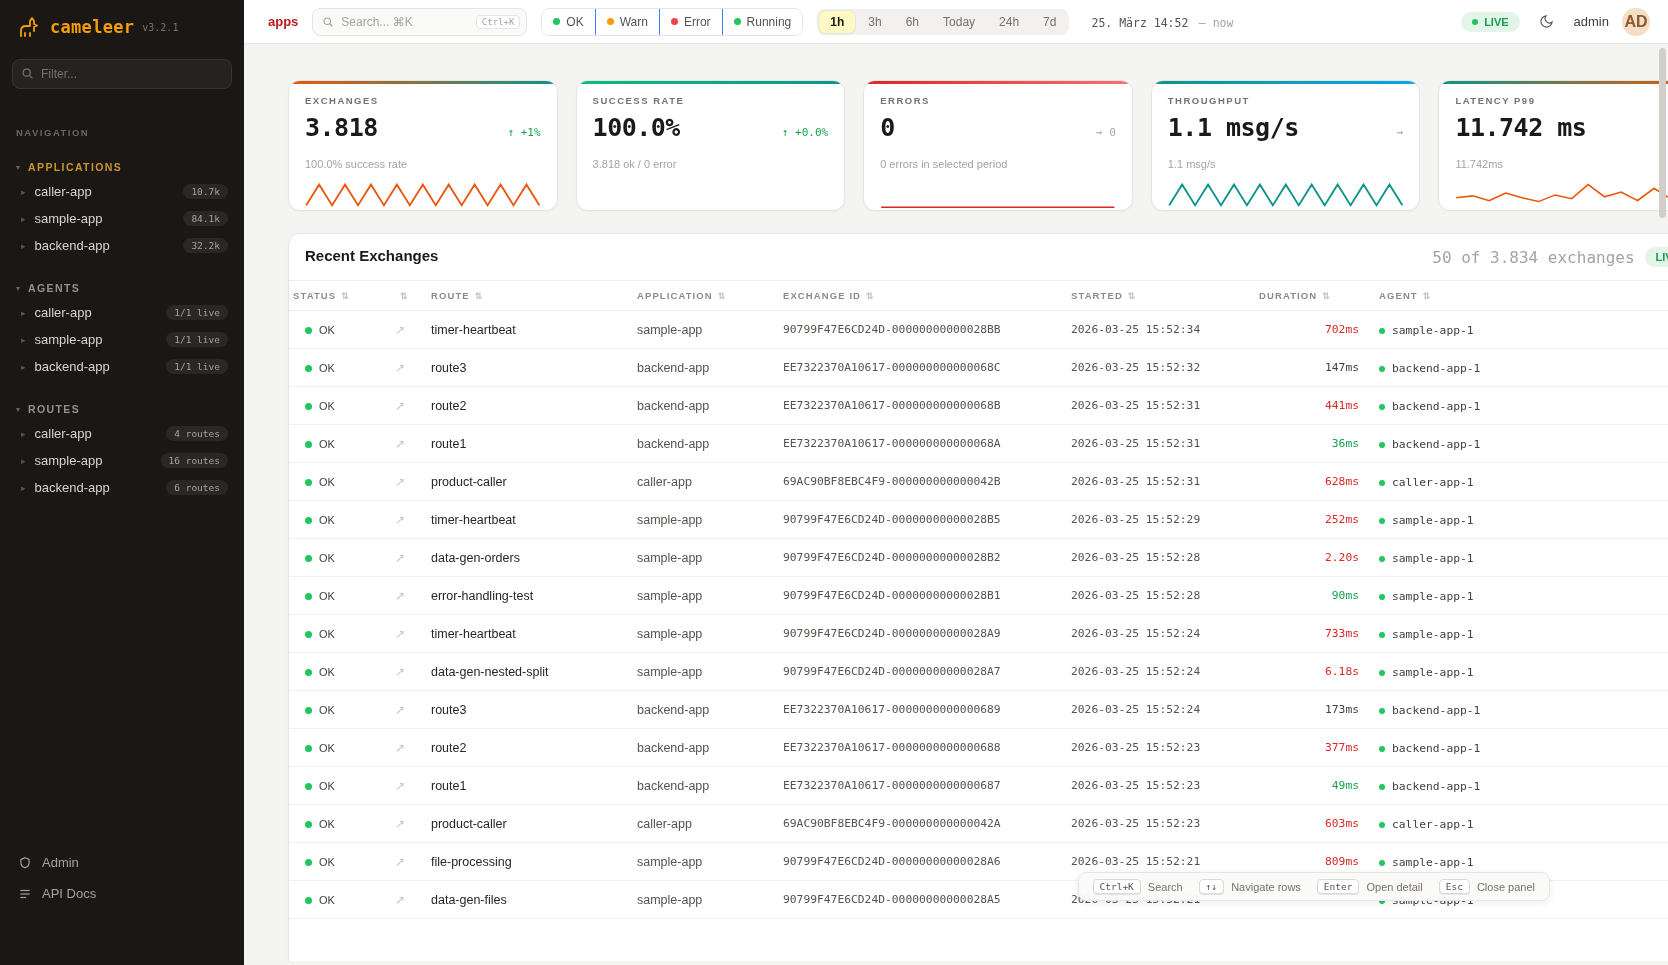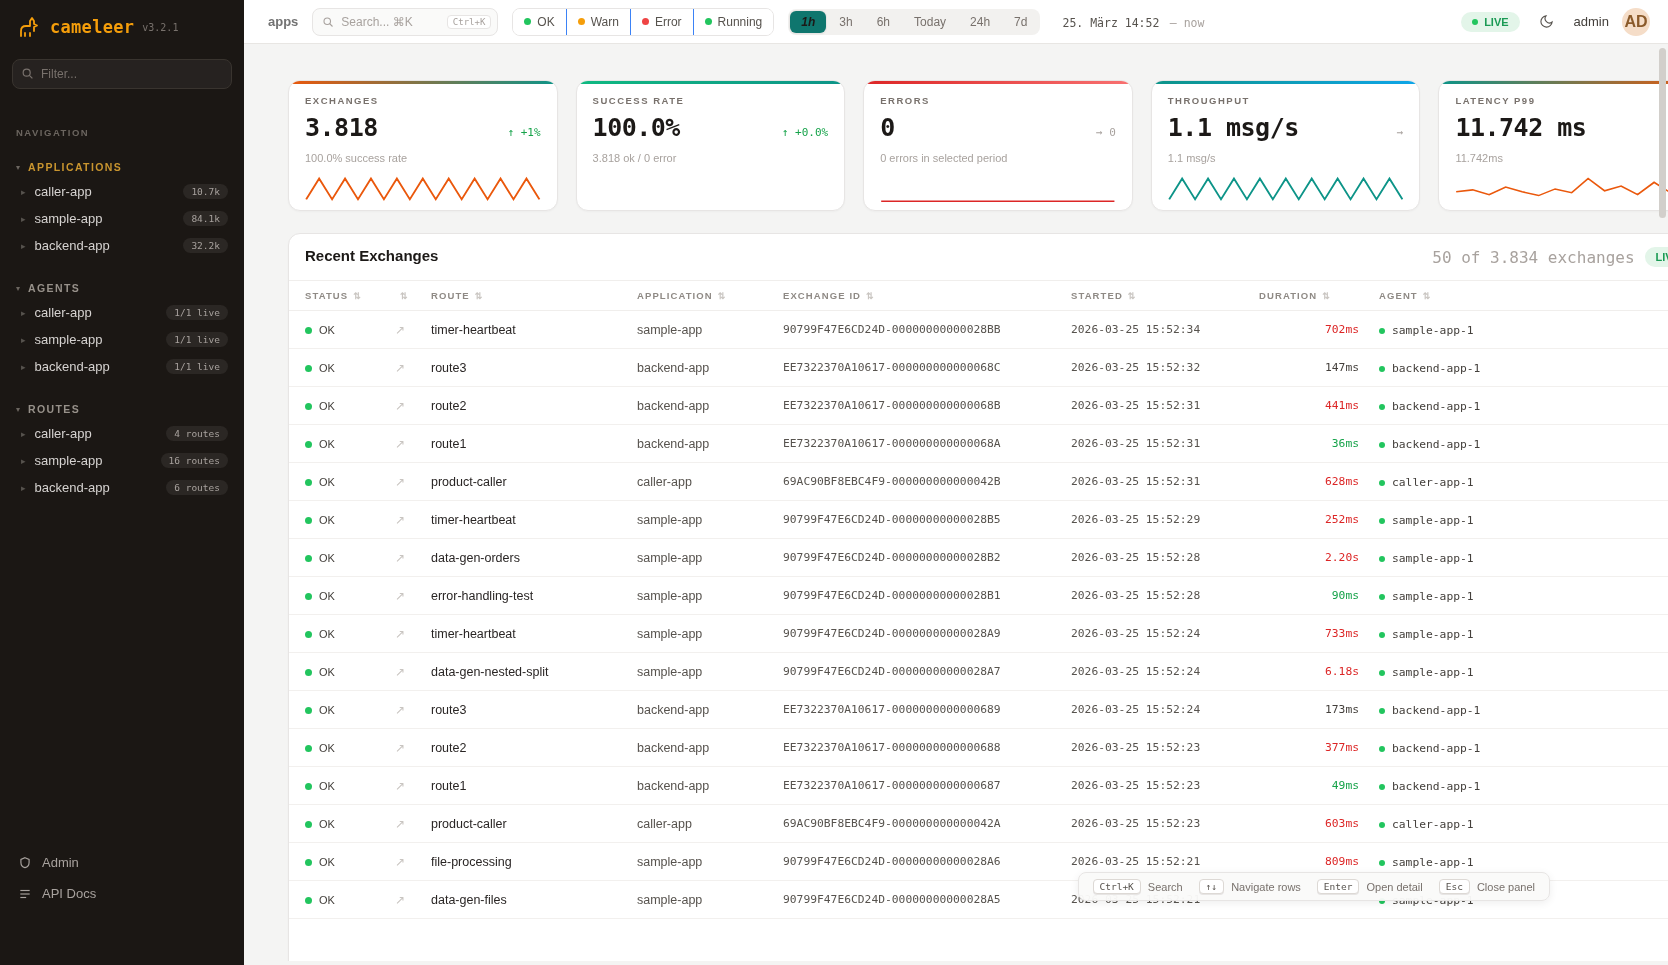--- a/index.html
+++ b/index.html
@@ -24,31 +24,31 @@
   .section-label.accent{color:#c9952f;}
   .nav-item{display:flex;align-items:center;gap:9px;padding:6px 16px 6px 21px;cursor:pointer;}
   .chev{color:#57534e;font-size:9px;}
   .item-name{font-size:13px;color:#d6d3d1;}
   .item-badge{margin-left:auto;font-family:"DejaVu Sans Mono",monospace;font-size:9.5px;color:#a8a29e;background:#2b2724;padding:2px 8px;border-radius:999px;}
   .sidebar-footer{margin-top:auto;padding:12px 18px 64px;display:flex;flex-direction:column;gap:16px;}
   .footer-item{display:flex;align-items:center;gap:10px;color:#a8a29e;font-size:13px;cursor:pointer;}
 
   
   .topbar{position:absolute;left:244px;top:0;width:1424px;height:44px;background:#ffffff;border-bottom:1px solid #e8e6e3;display:flex;align-items:center;padding:0 18px 0 24px;gap:14px;}
-  .context-label{font-size:13px;font-weight:bold;color:#737373;}
-  .searchbox{display:flex;align-items:center;gap:7px;width:186px;height:28px;border:1px solid #e7e5e4;background:#fafaf9;border-radius:8px;padding:0 6px 0 9px;cursor:text;}
+  .context-label{font-size:13px;font-weight:bold;color:#b91c1c;}
+  .searchbox{display:flex;align-items:center;gap:7px;width:215px;height:28px;border:1px solid #e7e5e4;background:#fafaf9;border-radius:8px;padding:0 6px 0 9px;cursor:text;}
   .search-ph{flex:1;font-size:12px;color:#a8a29e;white-space:nowrap;overflow:hidden;}
   .kbd-chip{font-family:"DejaVu Sans Mono",monospace;font-size:9px;color:#a8a29e;border:1px solid #e7e5e4;border-radius:4px;padding:1px 5px;background:#fff;white-space:nowrap;}
   .chips{display:flex;border:1px solid #e7e5e4;border-radius:8px;overflow:hidden;background:#fff;}
   .chip{display:flex;align-items:center;gap:6px;padding:6px 11px;font-size:12px;color:#57534e;background:#fff;border:none;border-left:1px solid #3b82f6;cursor:pointer;font-family:inherit;}
   .chip:first-child{border-left:none;}
   .dot{width:7px;height:7px;border-radius:50%;display:inline-block;flex:none;}
   .seg{display:flex;align-items:center;background:#f2f1ef;border-radius:8px;padding:2px;gap:2px;}
   .seg-btn{border:none;background:transparent;font-size:12px;color:#78716c;padding:4px 11px;border-radius:6px;cursor:pointer;font-family:inherit;white-space:nowrap;}
-  .seg-btn.active{background:#0f766e;color:#1c1917;font-weight:bold;box-shadow:0 0 0 1px #e7e5e4,0 1px 2px rgba(0,0,0,.08);font-style:italic;}
+  .seg-btn.active{background:#fef9c3;color:#1c1917;font-weight:bold;box-shadow:0 0 0 1px #e7e5e4,0 1px 2px rgba(0,0,0,.08);}
   .date-wrap{white-space:nowrap;margin-left:8px;text-align:center;}
   .date-label{font-family:"DejaVu Sans Mono",monospace;font-size:11.5px;color:#57534e;}
   .date-suffix{font-family:"DejaVu Sans Mono",monospace;font-size:11.5px;color:#a8a29e;margin-left:6px;}
   .topbar-right{margin-left:auto;display:flex;align-items:center;gap:13px;}
   .live-pill{display:inline-flex;align-items:center;gap:6px;background:#e3f5e9;color:#1a9a54;font-size:11px;font-weight:bold;padding:4px 11px;border-radius:999px;cursor:pointer;border:none;font-family:inherit;}
   .live-pill .dot{width:6px;height:6px;background:#22c55e;}
   .moon-btn{width:28px;height:28px;border-radius:50%;border:none;background:transparent;display:flex;align-items:center;justify-content:center;cursor:pointer;}
   .user-name{font-size:13px;color:#44403c;}
   .avatar{width:28px;height:28px;border-radius:50%;background:#f5ddc8;color:#8a5a2a;font-size:16px;font-weight:bold;display:flex;align-items:center;justify-content:center;cursor:pointer;}
 
@@ -56,34 +56,34 @@
   .main{position:absolute;left:244px;top:40px;width:1612px;height:921px;padding:40px 148px 0 44px;overflow:hidden;}
   .stats{display:grid;grid-template-columns:repeat(5,1fr);gap:18px;}
   .stat-card{position:relative;background:#fff;border:1px solid #e7e5e4;border-radius:12px;padding:14px 16px 10px;height:131px;box-shadow:0 1px 2px rgba(0,0,0,.03);overflow:hidden;}
   .stat-strip{position:absolute;top:0;left:0;right:0;height:3px;}
   .stat-title{font-size:9.5px;letter-spacing:1.5px;color:#78716c;font-weight:bold;}
   .stat-value-row{display:flex;align-items:baseline;justify-content:space-between;margin-top:7px;}
   .stat-value{font-family:"DejaVu Sans Mono",monospace;font-size:25px;font-weight:bold;color:#1c1917;letter-spacing:-.5px;white-space:nowrap;}
   .stat-trend{font-family:"DejaVu Sans Mono",monospace;font-size:11px;white-space:nowrap;}
   .trend-up{color:#16a34a;}
   .trend-flat{color:#a8a29e;}
-  .stat-sub{font-size:11px;color:#a8a29e;margin-top:10px;white-space:nowrap;}
+  .stat-sub{font-size:11px;color:#a8a29e;margin-top:16px;white-space:nowrap;}
   .spark{margin-top:7px;height:34px;}
   .spark svg{width:100%;height:34px;display:block;}
 
   
   .panel{margin-top:22px;background:#fff;border:1px solid #e7e5e4;border-radius:12px;box-shadow:0 1px 2px rgba(0,0,0,.03);overflow:hidden;height:760px;}
   .panel-header{display:flex;align-items:flex-start;padding:13px 16px;}
   .panel-title{font-size:15px;font-weight:bold;color:#1c1917;}
   .panel-meta{margin-left:auto;display:flex;align-items:center;gap:10px;}
   .panel-summary{font-family:"DejaVu Sans Mono",monospace;font-size:16px;color:#a8a29e;}
   table{width:100%;border-collapse:collapse;table-layout:fixed;}
   thead th{font-size:9.5px;letter-spacing:1.1px;color:#8f8a85;font-weight:bold;text-align:left;padding:9px 10px;border-top:1px solid #f0eeec;border-bottom:1px solid #f0eeec;white-space:nowrap;}
   th .sort{color:#c9c5c1;font-size:9px;margin-left:5px;cursor:pointer;}
-  th.h-status{padding-left:16px;}
+  th.h-status{padding-left:4px;}
   tbody td{padding:0 10px;height:38px;border-bottom:1px solid #f2f0ee;font-size:12.5px;color:#33302c;vertical-align:middle;white-space:nowrap;overflow:hidden;}
   td.c-status{padding-left:16px;}
   .status-txt{font-size:11px;color:#44403c;margin-left:7px;}
   .dot.ok{background:#22c55e;}
   .open-arrow{color:#c9c5c1;font-size:12px;cursor:pointer;}
   .c-route{color:#292524;}
   .c-app{color:#57534e;}
   .c-id,.c-started{font-family:"DejaVu Sans Mono",monospace;font-size:11.3px;color:#57534e;}
   .c-dur{font-family:"DejaVu Sans Mono",monospace;font-size:11.3px;text-align:right;}
   .dur-red{color:#dc2626;}

